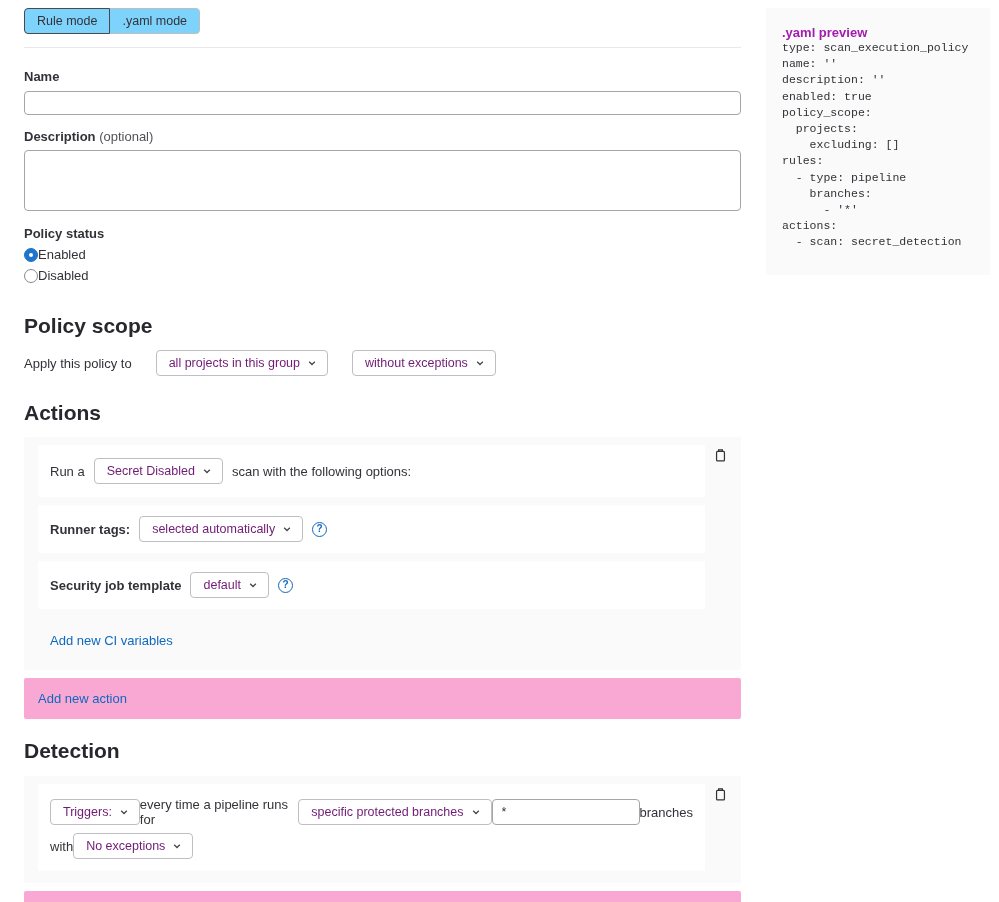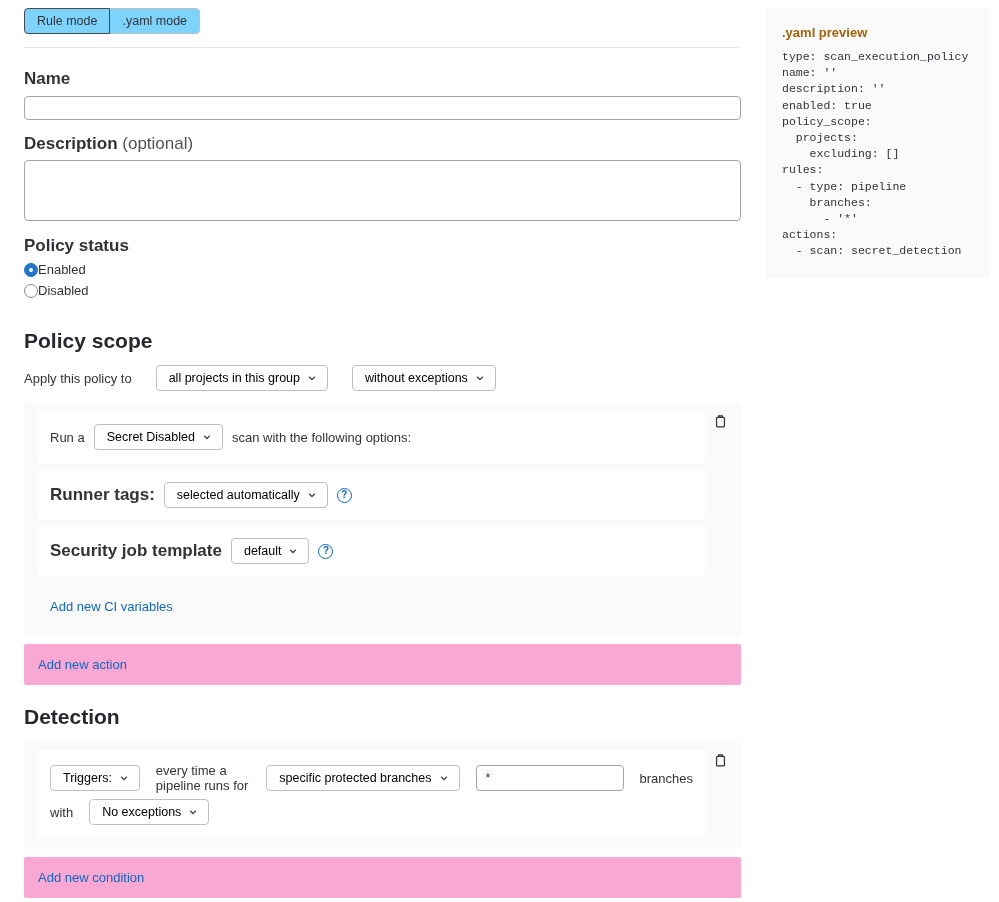--- a/index.html
+++ b/index.html
@@ -10,41 +10,41 @@
     color: #333238;
     position: relative;
   }
 
   
   .form-col { position: absolute; left: 24px; top: 8px; width: 717px; }
   .yaml-panel {
     position: absolute; left: 766px; top: 8px; width: 224px; min-height: 267px;
     background: #fafafa; padding: 17px 16px 18px 16px; border-radius: 2px;
   }
-  .yaml-title { font-weight: bold; font-size: 13px; color: #a16207; margin-bottom: 9px; }
+  .yaml-title { font-weight: bold; font-size: 13px; color: #a21caf; margin-bottom: 0; }
   .yaml-code {
     font-family: Liberation Mono, monospace;
     font-size: 11.5px; line-height: 16.2px; color: #333238; white-space: pre;
   }
 
   
   .mode-toggle { display: flex; }
   .mode-btn {
     background: #7dd3fc; border: 1px solid #bfbfc3; color: #333238;
     font-size: 12.5px; padding: 4px 12px; height: 26px; cursor: pointer;
     font-family: inherit; line-height: 16px;
   }
   .mode-btn.selected { border-color: #4a494f; position: relative; z-index: 2; }
   .mode-btn:first-child { border-radius: 4px 0 0 4px; }
   .mode-btn:last-child { border-radius: 0 4px 4px 0; margin-left: -1px; }
 
   .divider { border: 0; border-top: 1px solid #e8e8ea; margin-top: 13px; }
 
   
-  .field-label { font-weight: bold; font-size: 17px; color: #333238; }
+  .field-label { font-weight: bold; font-size: 13px; color: #333238; }
   .optional { font-weight: normal; color: #535158; }
   .lbl-name { margin-top: 21px; }
   .text-input {
     display: block; width: 100%; height: 24px; margin-top: 7px;
     border: 1px solid #a5a4aa; border-radius: 4px; background: #fff;
     font-family: inherit; font-size: 13px; padding: 0 8px; color: #333238;
   }
   .lbl-desc { margin-top: 14px; }
   .textarea {
     display: block; width: 100%; height: 61px; margin-top: 6px; resize: none;
@@ -69,21 +69,21 @@
   .h-actions { margin-top: 25px; }
   .h-conditions { margin-top: 20px; }
 
   .scope-row { display: flex; align-items: center; gap: 24px; margin-top: 12px; }
   .inline-text { font-size: 13px; color: #333238; }
 
   
   .dd-btn {
     display: inline-flex; align-items: center; gap: 7px; height: 26px;
     background: #fff; border: 1px solid #bfbfc3; border-radius: 4px;
-    padding: 0 10px 0 12px; font-family: inherit; font-size: 12.5px; color: #000000;
+    padding: 0 10px 0 12px; font-family: inherit; font-size: 12.5px; color: #701a75;
     cursor: pointer; white-space: nowrap;
   }
   .chev { width: 10px; height: 10px; flex: 0 0 auto; }
   .chev path { stroke: #45444a; stroke-width: 2; fill: none; }
 
   
   .gray-panel {
     position: relative; margin-top: 12px; background: #fafafa;
     border-radius: 2px; padding: 8px 36px 0 14px;
   }
@@ -112,21 +112,21 @@
 
   .strip {
     margin-top: 8px; background: #f9a8d4; border-radius: 2px; padding: 13px 14px;
   }
 
   
   .cond-panel { padding: 8px 36px 12px 14px; margin-top: 13px; }
   .cond-card {
     background: #fff; border-radius: 2px; padding: 13px 12px 12px 12px;
   }
-  .cond-line { display: flex; align-items: center; gap: 16px; flex-wrap: nowrap; }
+  .cond-line { display: flex; align-items: center; gap: 0; flex-wrap: nowrap; }
   .cond-line + .cond-line { margin-top: 6px; }
   .branch-input {
     width: 148px; height: 26px; border: 1px solid #a5a4aa; border-radius: 4px;
     font-family: inherit; font-size: 12.5px; padding: 0 9px; color: #333238; background: #fff;
   }
 </style>
 </head>
 <body>
 
 <div class="form-col">
@@ -167,20 +167,21 @@
         </svg>
     </button>
     <button class="dd-btn">
       <span>without exceptions</span>
       <svg class="chev" viewBox="0 0 16 16">
           <path d="M3.5 6l4.5 4.5L12.5 6"></path>
         </svg>
     </button>
   </div>
 
+  <h2 class="section-h h-actions">Actions</h2>
   <div class="gray-panel">
     <button class="trash-btn" title="">
       <svg width="15" height="16" viewBox="0 0 16 16">
         <path d="M6 4V2.5h4V4"></path>
           <rect x="3.8" y="4.2" width="8.4" height="10" rx="1"></rect>
       </svg>
     </button>
 
     <div class="white-row row-h52">
       <span class="inline-text">Run a</span>

